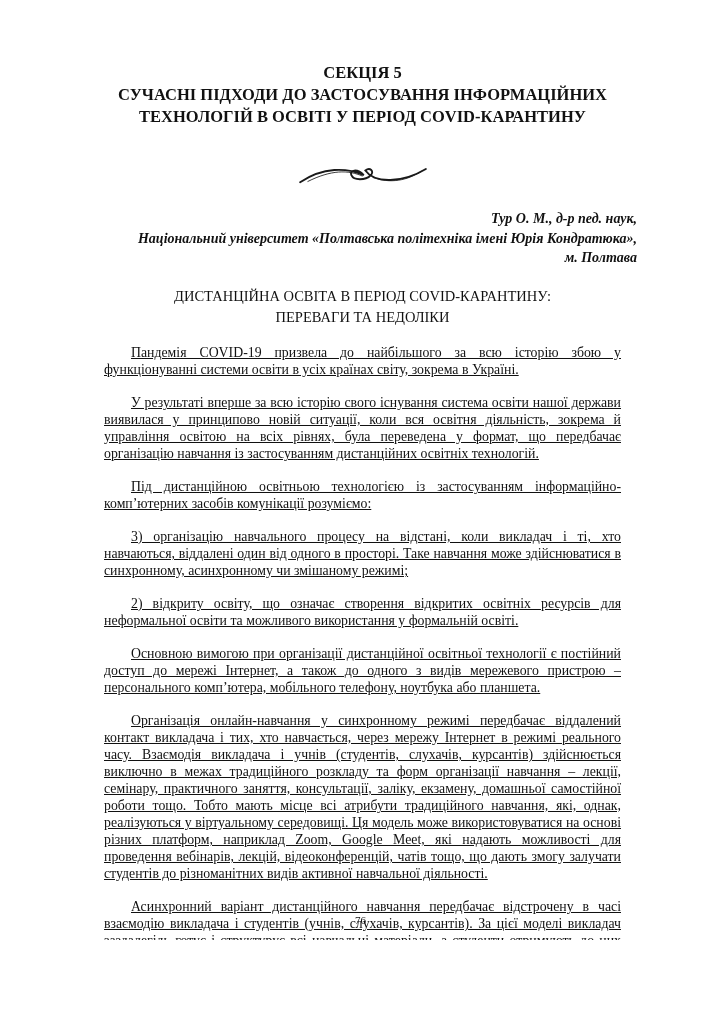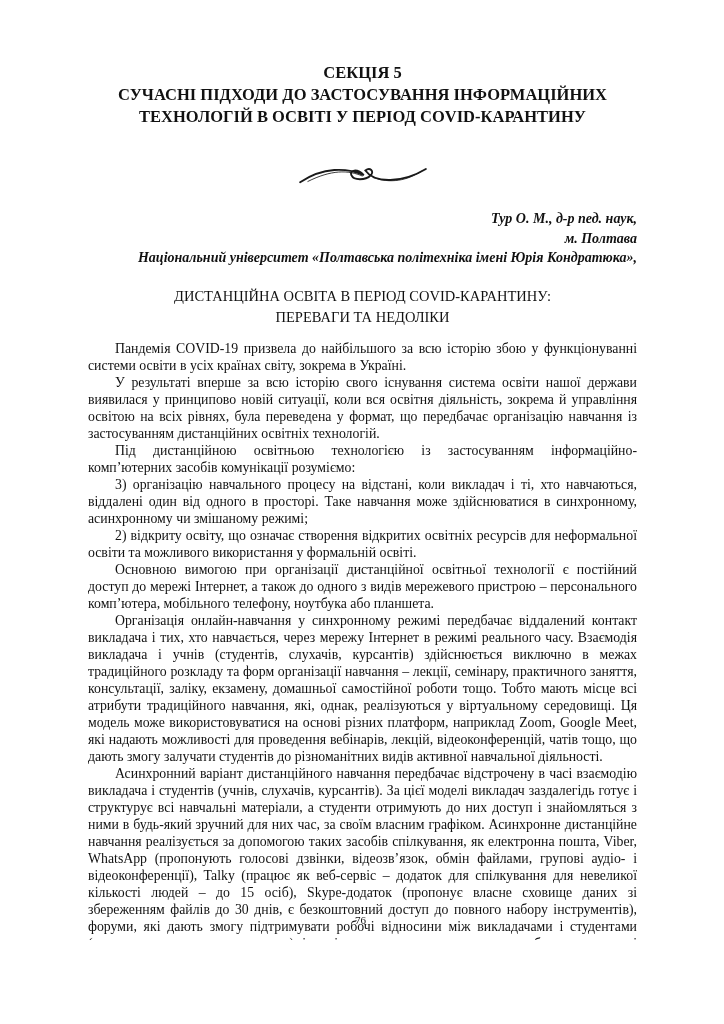--- a/index.html
+++ b/index.html
@@ -43,22 +43,23 @@
     line-height: 1.45;
   }
   .article-title .line { display: block; }
   .body-text {
     margin-top: 12px;
     font-size: 13.8px;
     line-height: 17px;
     text-align: justify;
   }
   .body-text p {
-    margin: 0;
+    margin: 16px;
     text-indent: 27px;
+    text-decoration: underline;
   }
   .page-number {
     position: absolute;
     bottom: 14px;
     left: 0;
     right: 3px;
     text-align: center;
     font-size: 11px;
   }
 </style>
@@ -75,22 +76,22 @@
   <div class="ornament-wrap">
     <svg width="132" height="30" viewBox="0 0 170 36" aria-hidden="true">
       <path d="M4 26 C34 6 64 7 86 17 C78 8 67 10 70 17 C73 24 88 24 95 17 C100 12 94 6 88 11 C100 28 136 27 166 9" fill="none" stroke="#1a1a1a" stroke-width="2.4" stroke-linecap="round"></path>
       <path d="M14 25 C44 10 66 10 84 18" fill="none" stroke="#1a1a1a" stroke-width="1.1" stroke-linecap="round"></path>
       <path d="M98 20 C120 28 142 24 160 12" fill="none" stroke="#1a1a1a" stroke-width="1.1" stroke-linecap="round"></path>
     </svg>
   </div>
 
   <div class="author-block">
     <span class="line">Тур О. М., д-р пед. наук,</span>
+    <span class="line">Національний університет «Полтавська політехніка імені Юрія Кондратюка»,</span>
     <span class="line">м. Полтава</span>
-    <span class="line">Національний університет «Полтавська політехніка імені Юрія Кондратюка»,</span>
   </div>
 
   <div class="article-title">
     <span class="line">ДИСТАНЦІЙНА ОСВІТА В ПЕРІОД COVID-КАРАНТИНУ:</span>
     <span class="line">ПЕРЕВАГИ ТА НЕДОЛІКИ</span>
   </div>
 
   <div class="body-text">
     <p>Пандемія COVID-19 призвела до найбільшого за всю історію збою у функціонуванні системи освіти в усіх країнах світу, зокрема в Україні.</p>
     <p>У результаті вперше за всю історію свого існування система освіти нашої держави виявилася у принципово новій ситуації, коли вся освітня діяльність, зокрема й управління освітою на всіх рівнях, була переведена у формат, що передбачає організацію навчання із застосуванням дистанційних освітніх технологій.</p>

